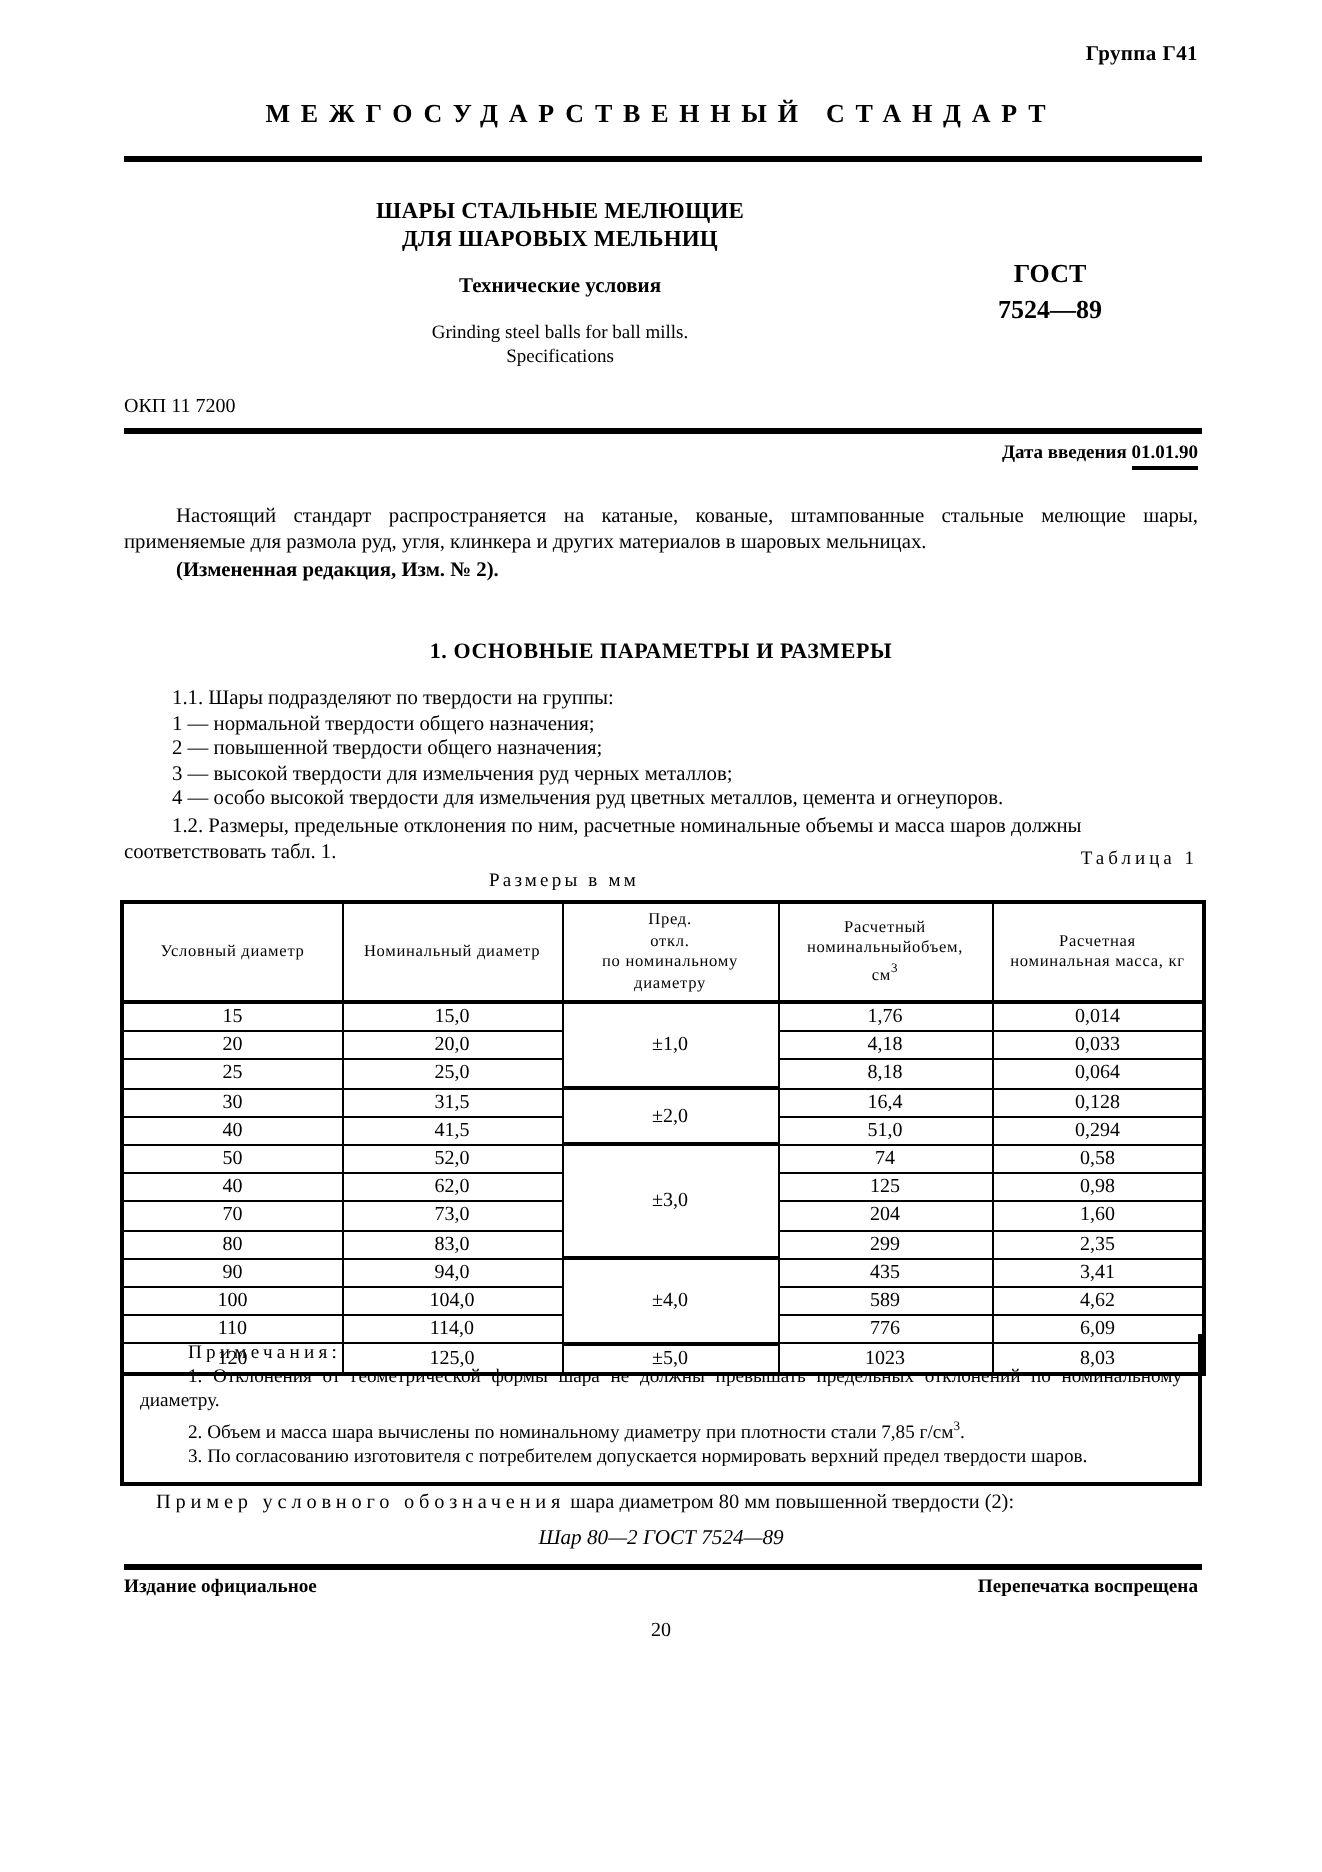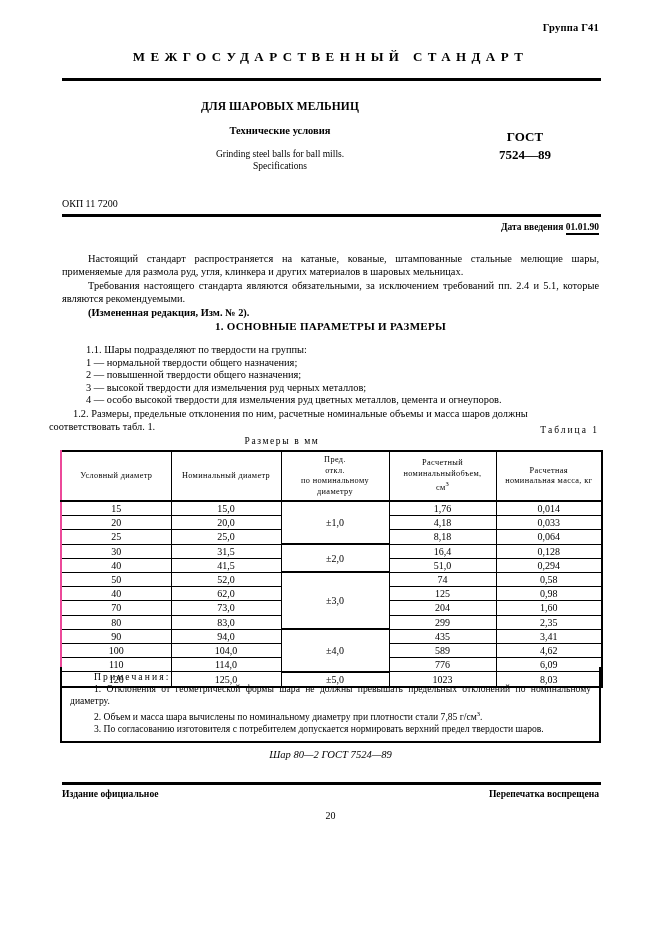--- a/index.html
+++ b/index.html
@@ -152,21 +152,21 @@
     left: 86px;
     width: 513px;
     font-size: 10.4px;
     line-height: 12.6px;
   }
   .clauses p { margin: 0; }
   .clauses p.hang { text-indent: 0; }
   .clause-wrap {
     position: absolute;
     top: 408px;
-    left: 49px;
+    left: 62px;
     width: 537px;
     font-size: 10.4px;
     line-height: 12.6px;
   }
   .clause-wrap p { margin: 0; }
   .clause-wrap p.ind { text-indent: 24px; }
 
   
   .table-num {
     position: absolute;
@@ -209,21 +209,21 @@
     height: 48px;
     font-size: 8.3px;
     line-height: 10.5px;
     letter-spacing: 0.35px;
     border-bottom: 2.5px solid #000;
   }
   table.spec tbody td {
     height: 13.2px;
     font-size: 10px;
   }
-  table.spec .outer-l { border-left: 2px solid #ec4899; }
+  table.spec .outer-l { border-left: 2px solid #000000; }
   table.spec .outer-r { border-right: 2px solid #000; }
   .grp-end td { border-bottom: 2.5px solid #000; margin-top: 20px; }
   .tbl-wrap table.spec { border: 2px solid #000; }
   table.spec sup { font-size: 6.5px; vertical-align: super; }
 
   
   .notes {
     position: absolute;
     top: 667px;
     left: 60px;
@@ -292,20 +292,21 @@
 
 <div class="page">
 
   <div class="group-label">Группа Г41</div>
 
   <div class="banner">МЕЖГОСУДАРСТВЕННЫЙ СТАНДАРТ</div>
   <div class="rule-thick-top"></div>
 
   <div class="title-block">
     <div class="title-main">
+      <div>ШАРЫ СТАЛЬНЫЕ МЕЛЮЩИЕ</div>
       <div>ДЛЯ ШАРОВЫХ МЕЛЬНИЦ</div>
     </div>
     <div class="title-sub">Технические условия</div>
     <div class="title-en">
       <div>Grinding steel balls for  ball mills.</div>
       <div>Specifications</div>
     </div>
   </div>
 
   <div class="gost-block">
@@ -316,21 +317,20 @@
   <div class="okp">ОКП 11 7200</div>
   <div class="rule-thick-okp"></div>
 
   <div class="date-intro">
     <span>Дата введения</span>
     <span class="val">01.01.90</span>
   </div>
 
   <div class="intro">
     <p class="ind">Настоящий стандарт распространяется на катаные, кованые, штампованные стальные мелющие шары, применяемые для размола руд, угля, клинкера и других материалов в шаровых мельницах.</p>
-    <p class="ind">Требования настоящего стандарта являются обязательными, за исключением требований пп. 2.4 и 5.1, которые являются рекомендуемыми.</p>
     <p class="bold">(Измененная редакция, Изм. № 2).</p>
   </div>
 
   <div class="section-head">1. ОСНОВНЫЕ ПАРАМЕТРЫ И РАЗМЕРЫ</div>
 
   <div class="clauses">
     <p class="hang">1.1.  Шары подразделяют по твердости на группы:</p>
     <p class="hang">1 — нормальной твердости общего назначения;</p>
     <p class="hang">2 — повышенной твердости общего назначения;</p>
     <p class="hang">3 — высокой твердости для измельчения руд черных металлов;</p>
@@ -462,20 +462,23 @@
   </div>
 
   <div class="notes">
     <p class="head"><span>Примечания:</span></p>
     <p class="ind">1. Отклонения от геометрической формы шара не должны превышать предельных отклонений по номинальному диаметру.</p>
     <p class="ind"><span>2. Объем и масса шара вычислены по номинальному диаметру при плотности стали 7,85  г/см</span><sup>3</sup><span>.</span></p>
     <p class="ind">3. По согласованию изготовителя с потребителем допускается нормировать верхний предел твердости шаров.</p>
   </div>
 
   <div class="example">
+    <div class="line1">
+      <span class="sp">Пример условного обозначения</span><span> шара диаметром 80  мм повышенной твердости (2):</span>
+    </div>
     <div class="line2">Шар 80—2 ГОСТ  7524—89</div>
   </div>
 
   <div class="rule-footer"></div>
   <div class="footer">
     <span>Издание официальное</span>
     <span>Перепечатка воспрещена</span>
   </div>
   <div class="page-num">20</div>
 

